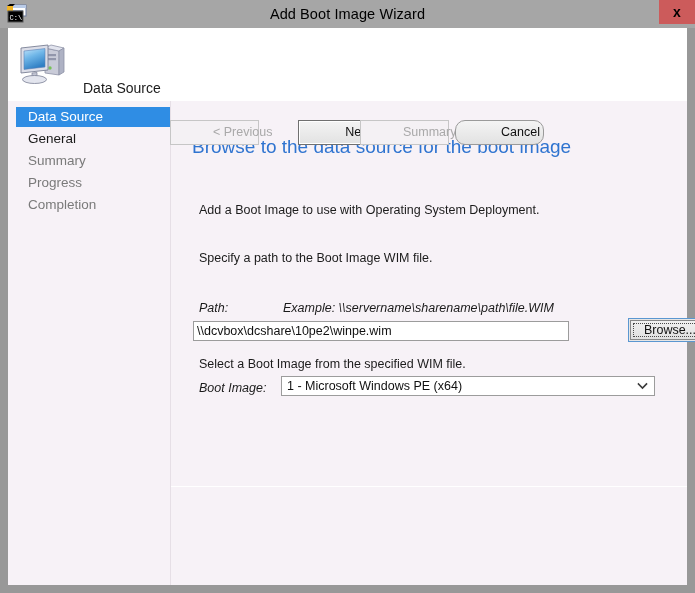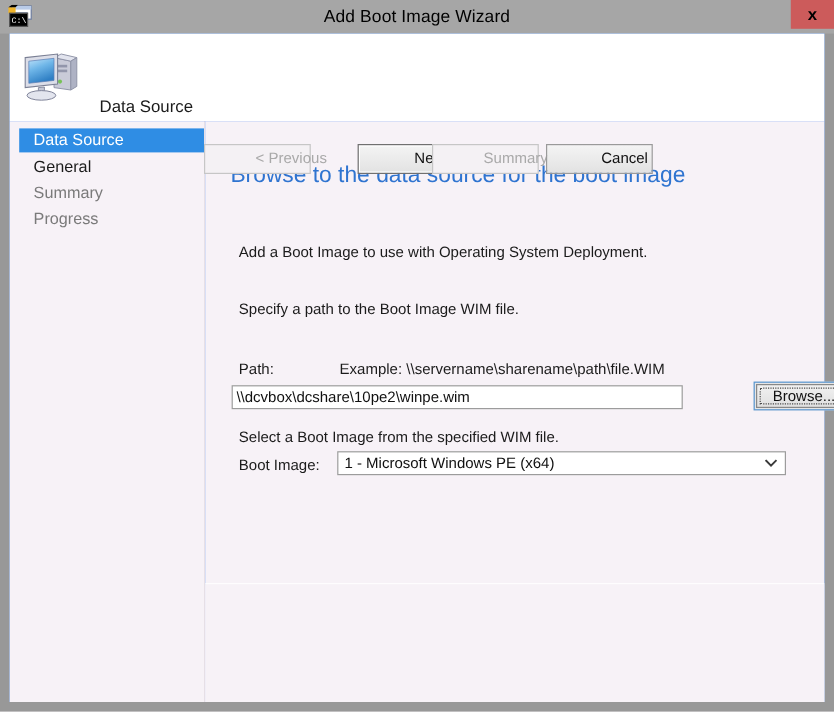--- a/index.html
+++ b/index.html
@@ -71,21 +71,21 @@
     font-family: "Liberation Sans", sans-serif;
   }
 
   
   .client {
     position: absolute;
     left: 8px;
     top: 28px;
     width: 679px;
     height: 557px;
-    background: #3b82f6;
+    background: #f9a8d4;
     box-sizing: border-box;
   }
 
   
   .banner {
     position: absolute;
     left: 0; top: 0;
     width: 679px;
     height: 73px;
     background: #ffffff;
@@ -168,20 +168,21 @@
   }
   .para-1 { left: 28px; top: 102px; }
   .para-2 { left: 28px; top: 150px; }
   .para-3 { left: 28px; top: 256px; }
 
   .label {
     position: absolute;
     font-size: 12.5px;
     color: #1b1b1b;
     white-space: nowrap;
+    font-style: italic;
   }
   .label-path    { left: 28px;  top: 200px; }
   .label-example { left: 112px; top: 200px; }
   .label-boot    { left: 28px;  top: 280px; }
 
   .path-input {
     position: absolute;
     left: 22px;
     top: 220px;
     width: 376px;
@@ -304,21 +305,21 @@
     background: #f4f1f4;
     cursor: default;
   }
   .btn.default {
     border: 1px solid #707070;
     box-shadow: inset 0 0 0 1px #ffffff;
   }
   .btn-previous { left: 162px; }
   .btn-next     { left: 274px; margin-left: 16px; }
   .btn-summary  { left: 352px; }
-  .btn-cancel   { left: 447px; }
+  .btn-cancel   { left: 447px; border-radius: 10px; }
 </style>
 </head>
 <body>
 
 <div class="window">
 
   <div class="titlebar">
     <span class="titlebar-icon">
       <svg width="21" height="20" viewBox="0 0 21 20">
         <rect x="4" y="1" width="16" height="11" fill="#ffffff" stroke="#6b7b9e" stroke-width="1"></rect>
@@ -365,20 +366,21 @@
         </svg>
       </span>
       <div class="banner-title">Data Source</div>
     </div>
 
     <div class="sidebar">
       <div class="nav-item selected" style="top:6px;">Data Source</div>
       <div class="nav-item active" style="top:28px;">General</div>
       <div class="nav-item" style="top:50px;">Summary</div>
       <div class="nav-item" style="top:72px;">Progress</div>
+      <div class="nav-item" style="top:94px;">Completion</div>
     </div>
     <div class="sidebar-divider"></div>
 
     <div class="content">
       <div class="content-heading">Browse to the data source for the boot image</div>
 
       <div class="para para-2">Specify a path to the Boot Image WIM file.</div>
       <div class="para para-1">Add a Boot Image to use with Operating System Deployment.</div>
 
       <div class="label label-path">Path:</div>

